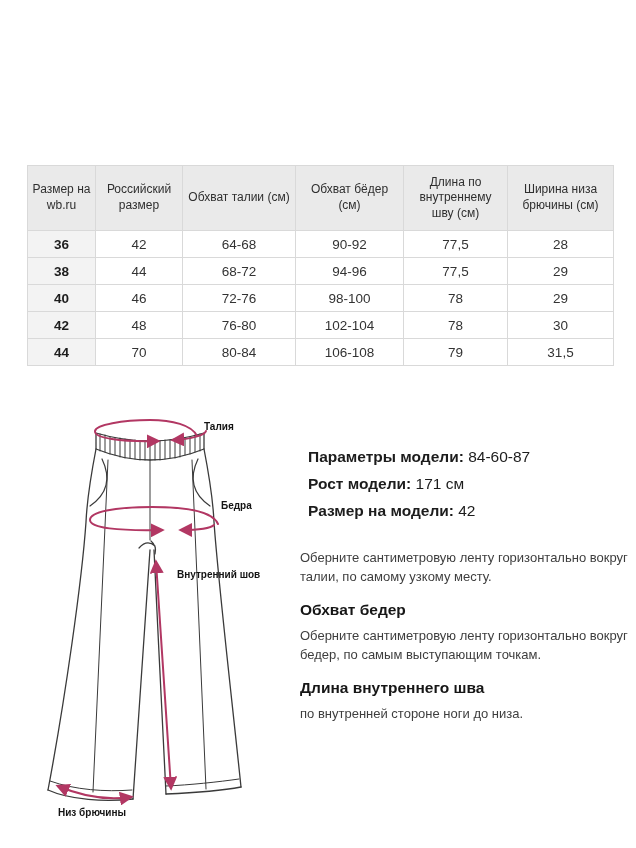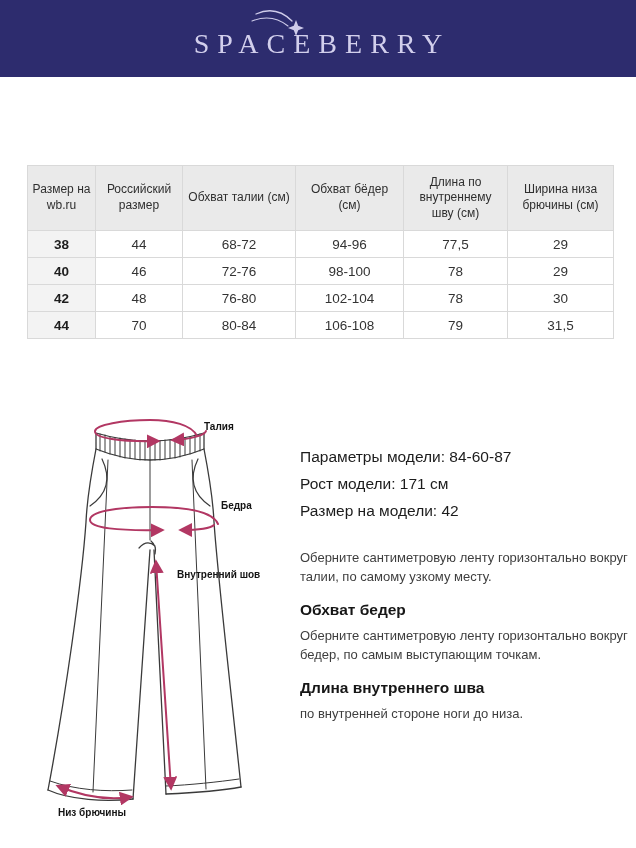--- a/index.html
+++ b/index.html
@@ -50,39 +50,31 @@
   }
   .label-waist{left:204px;top:420px;}
   .label-hips{left:221px;top:499px;}
   .label-inseam{left:177px;top:568px;width:100px;}
   .label-hem{left:58px;top:806px;}
 
   
   .info-col{position:absolute;left:300px;top:443px;width:328px;}
   .model-info{margin-bottom:24px;}
   .model-line{font-size:15.5px;line-height:27px;color:#1c1c1c;}
-  .model-line .lbl{font-weight:400;}
+  .model-line .lbl{font-weight:700;margin-left:8px;}
   .model-line .val{font-weight:400;}
   .measure-block{margin-bottom:15px;}
   .measure-title{font-size:15.5px;font-weight:700;color:#161616;margin:0 0 7px 0;}
   .measure-desc{font-size:13px;line-height:19px;color:#3e3e3e;}
 </style>
 </head>
 <body>
 
 <div class="page">
 
-  <header class="brand-header">
-    <svg class="star-swoosh" width="64" height="40" viewBox="0 0 64 40">
-      <path d="M6,10 Q26,1 42,17" fill="none" stroke="#cfccea" stroke-width="1.3" stroke-linecap="round"></path>
-      <path d="M2,17 Q22,9 38,22" fill="none" stroke="#cfccea" stroke-width="1.1" stroke-linecap="round"></path>
-      <path d="M46,16 L48.2,21.8 L54,24 L48.2,26.2 L46,32 L43.8,26.2 L38,24 L43.8,21.8 Z" fill="#cfccea"></path>
-    </svg>
-    <span class="brand-text">SPACEBERRY</span>
-  </header>
 
   <div class="size-table-wrap">
     <table class="size-table">
       <colgroup>
         <col style="width:68px">
           <col style="width:87px">
           <col style="width:113px">
         <col style="width:108px">
           <col style="width:104px">
           <col style="width:106px">
@@ -92,20 +84,28 @@
           <th>Размер на wb.ru</th>
           <th>Российский размер</th>
           <th>Обхват талии (см)</th>
           <th>Обхват бёдер (см)</th>
           <th>Длина по внутреннему шву (см)</th>
           <th>Ширина низа брючины (см)</th>
         </tr>
       </thead>
       <tbody>
         <tr>
+          <td class="rowhead">36</td>
+          <td>42</td>
+          <td>64-68</td>
+          <td>90-92</td>
+          <td>77,5</td>
+          <td>28</td>
+        </tr>
+        <tr>
           <td class="rowhead">38</td>
           <td>44</td>
           <td>68-72</td>
           <td>94-96</td>
           <td>77,5</td>
           <td>29</td>
         </tr>
         <tr>
           <td class="rowhead">40</td>
           <td>46</td>

